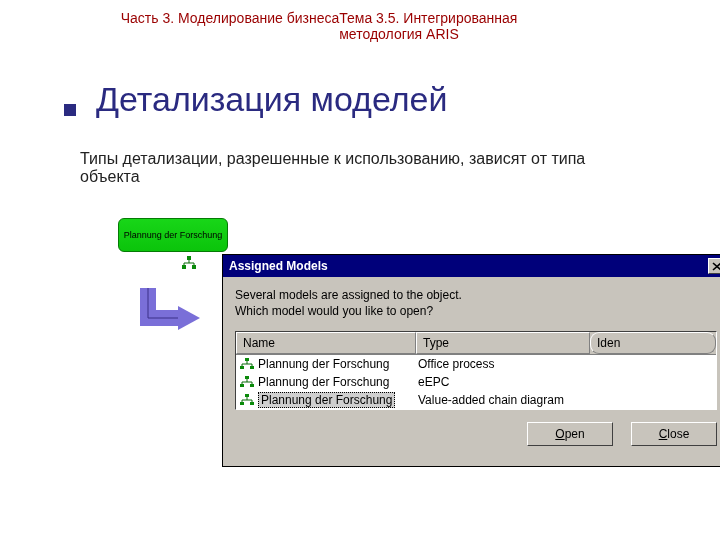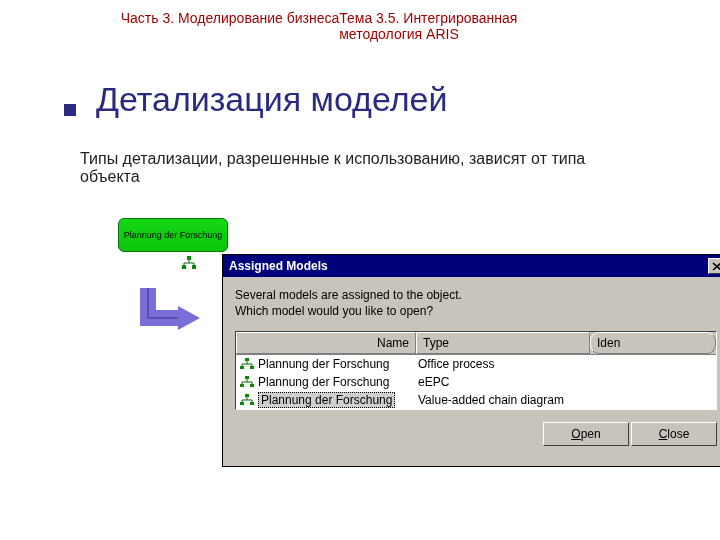--- a/index.html
+++ b/index.html
@@ -128,21 +128,21 @@
     border-bottom: 1px solid #808080;
     font-size: 12px;
   }
   .lv-head div {
     padding: 3px 6px;
     border-top: 1px solid #fff;
     border-left: 1px solid #fff;
     border-right: 1px solid #808080;
     border-bottom: 1px solid #808080;
   }
-  .col-name { width: 180px; text-align: right; }
+  .col-name { width: 180px; }
   .col-type { width: 174px; }
   .col-iden { flex: 1; border-radius: 9px; }
   .lv-rows { }
   .lv-row {
     display: flex;
     align-items: center;
     font-size: 12px;
     height: 18px;
   }
   .lv-row.selected .cell-name-inner {
@@ -158,21 +158,21 @@
     padding-left: 4px;
   }
   .cell-type { width: 174px; padding-left: 2px; }
   .cell-iden { flex: 1; }
   .mini-icon {
     width: 14px; height: 12px; flex: 0 0 14px;
   }
   .btnrow {
     display: flex;
     justify-content: flex-end;
-    gap: 2px;
+    gap: 18px;
     margin-top: 12px;
   }
   .winbtn {
     width: 86px;
     height: 24px;
     background: #c8c4bc;
     border-top: 1px solid #fff;
     border-left: 1px solid #fff;
     border-right: 1px solid #404040;
     border-bottom: 1px solid #404040;

